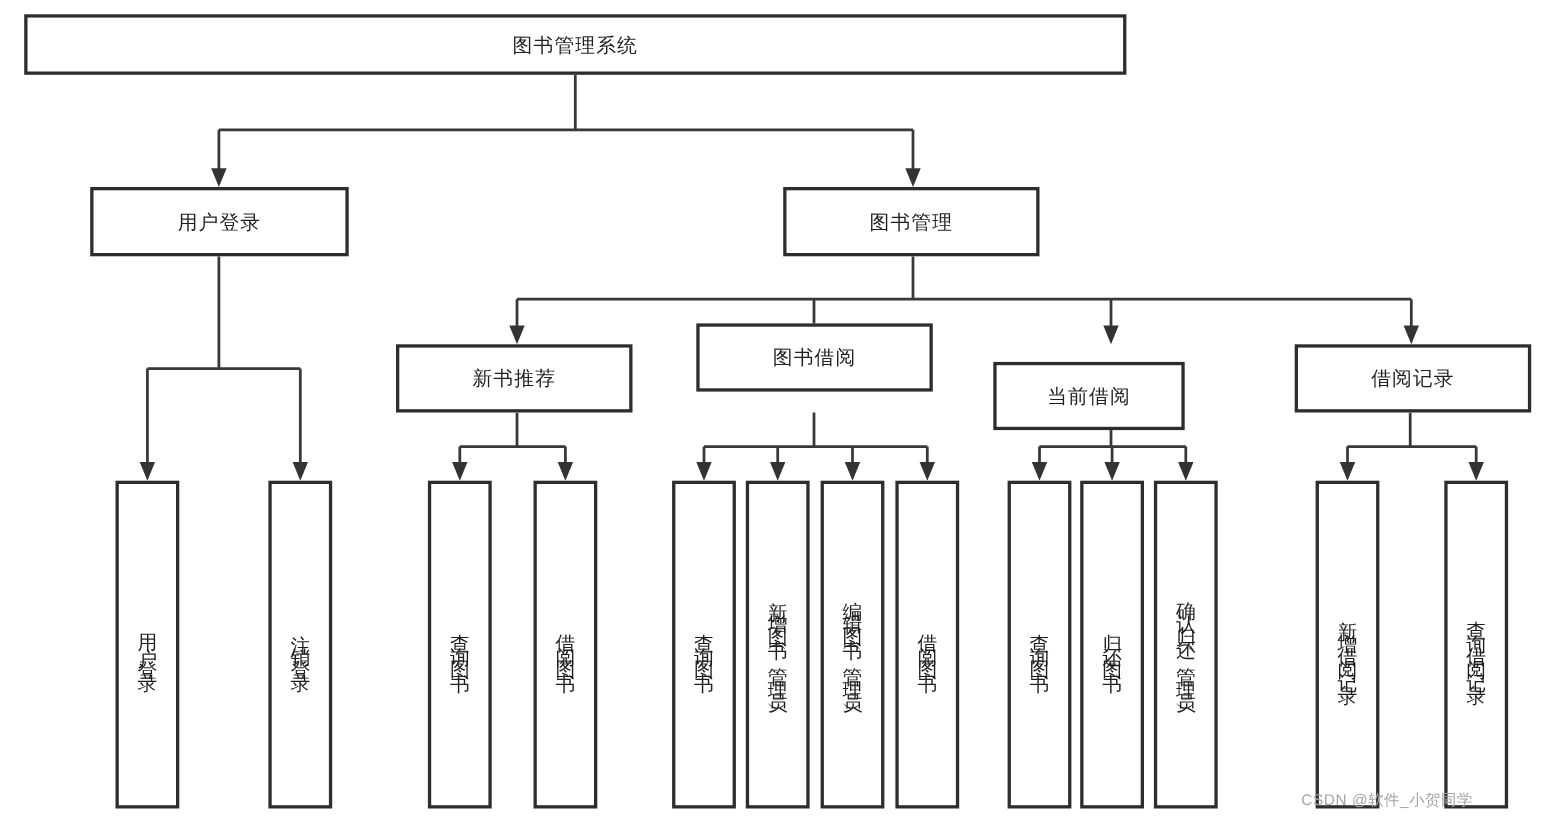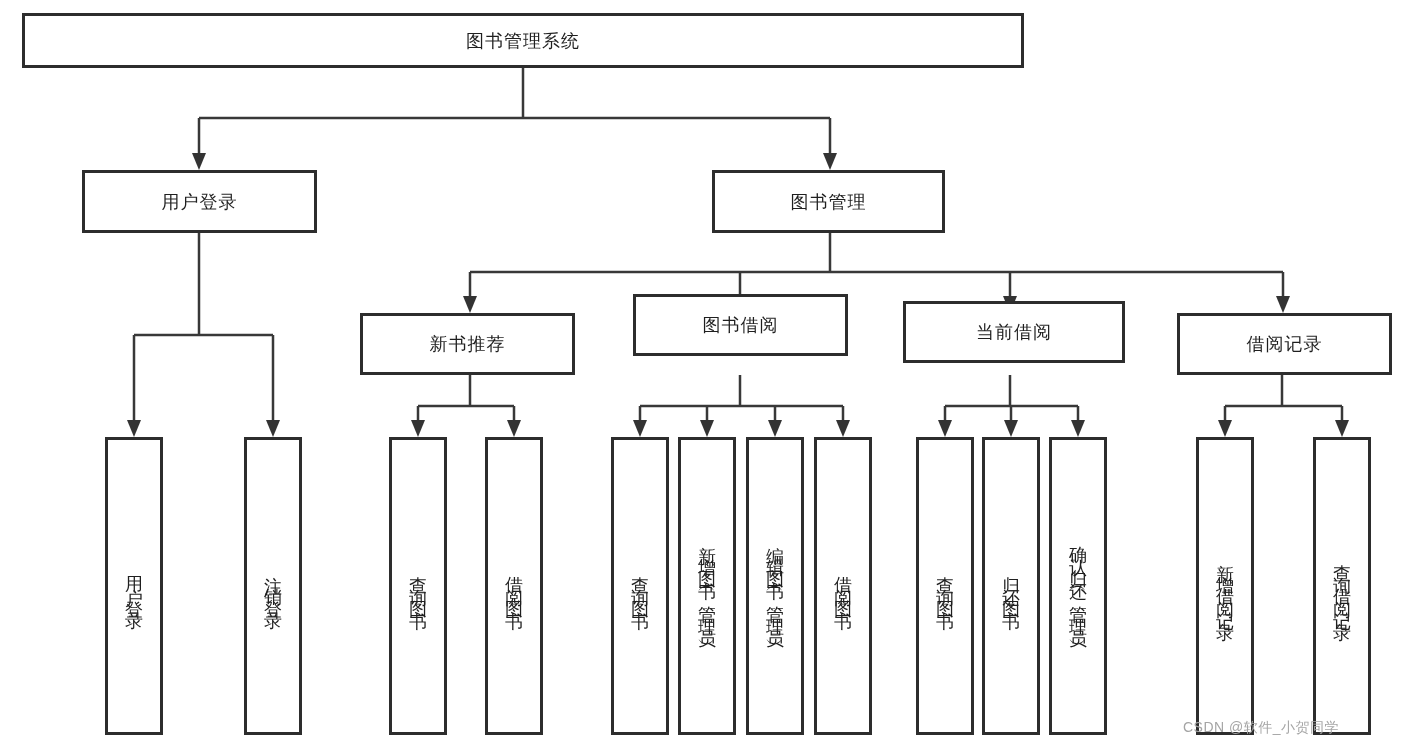--- a/index.html
+++ b/index.html
@@ -107,21 +107,21 @@
   <div class="box" style="left:712px;top:170px;width:233px;height:63px">
     <span>图书管理</span>
   </div>
 
   <div class="box" style="left:360px;top:313px;width:215px;height:62px">
     <span>新书推荐</span>
   </div>
   <div class="box" style="left:633px;top:294px;width:215px;height:62px">
     <span>图书借阅</span>
   </div>
-  <div class="box" style="left:903px;top:301px;width:222px;height:62px">
+  <div class="box" style="left:903px;top:329px;width:174px;height:62px">
     <span>当前借阅</span>
   </div>
   <div class="box" style="left:1177px;top:313px;width:215px;height:62px">
     <span>借阅记录</span>
   </div>
 
   <div class="box leaf" style="left:105px;top:437px;width:58px;height:298px">
     <span class="vtext">用户登录</span>
   </div>
   <div class="box leaf" style="left:244px;top:437px;width:58px;height:298px">

